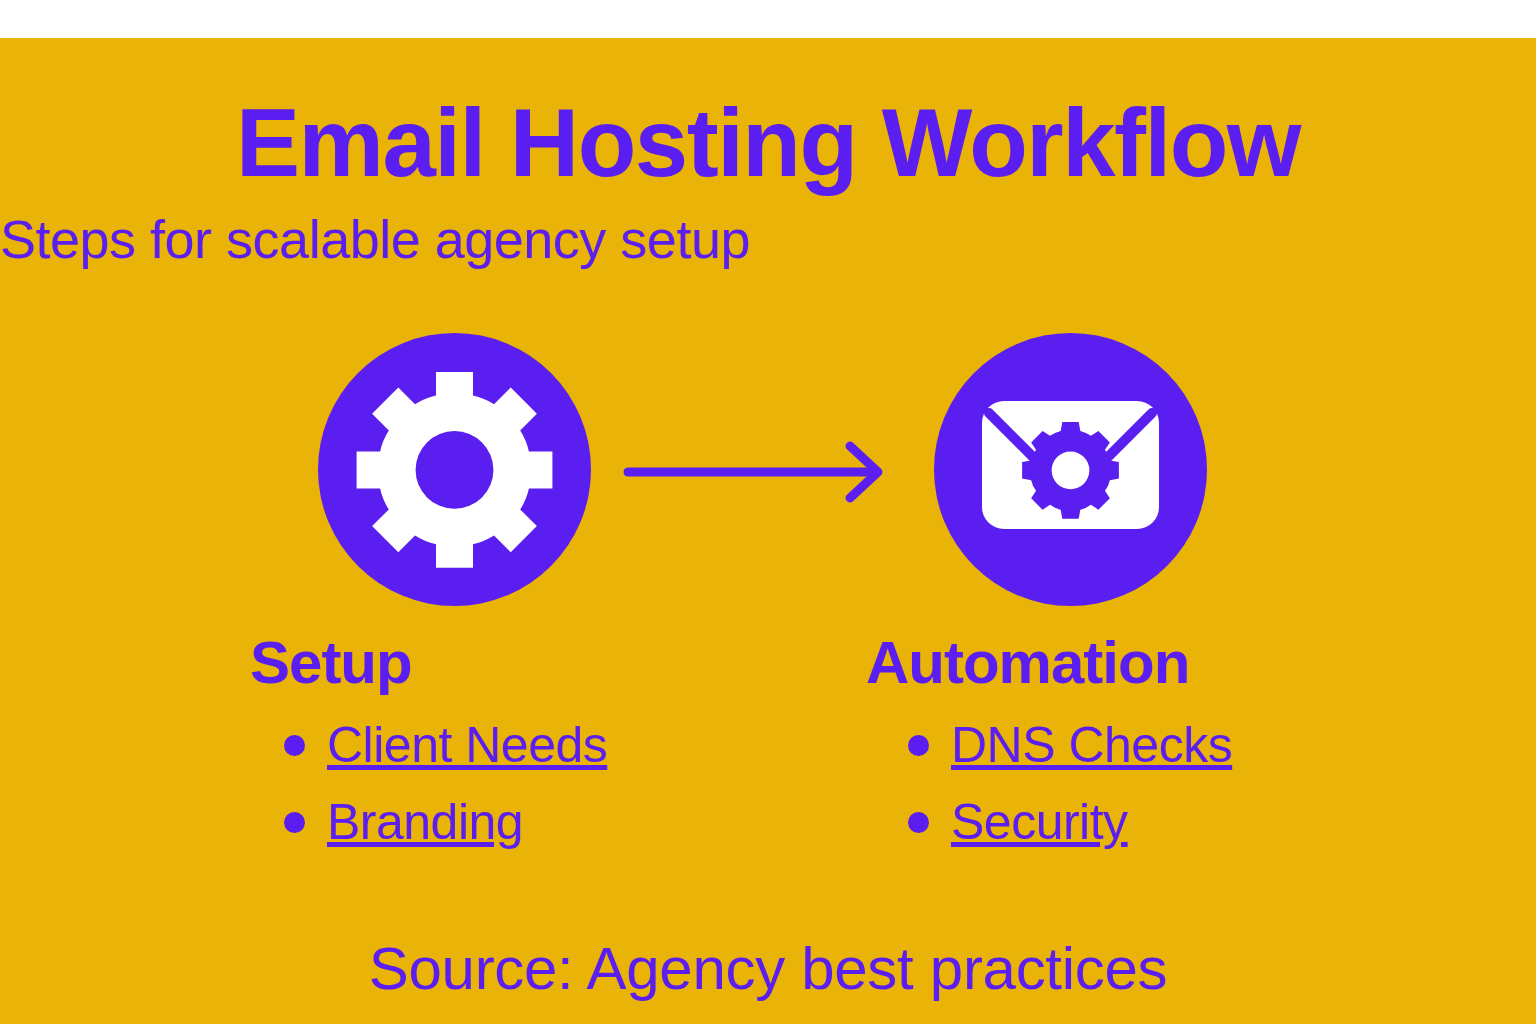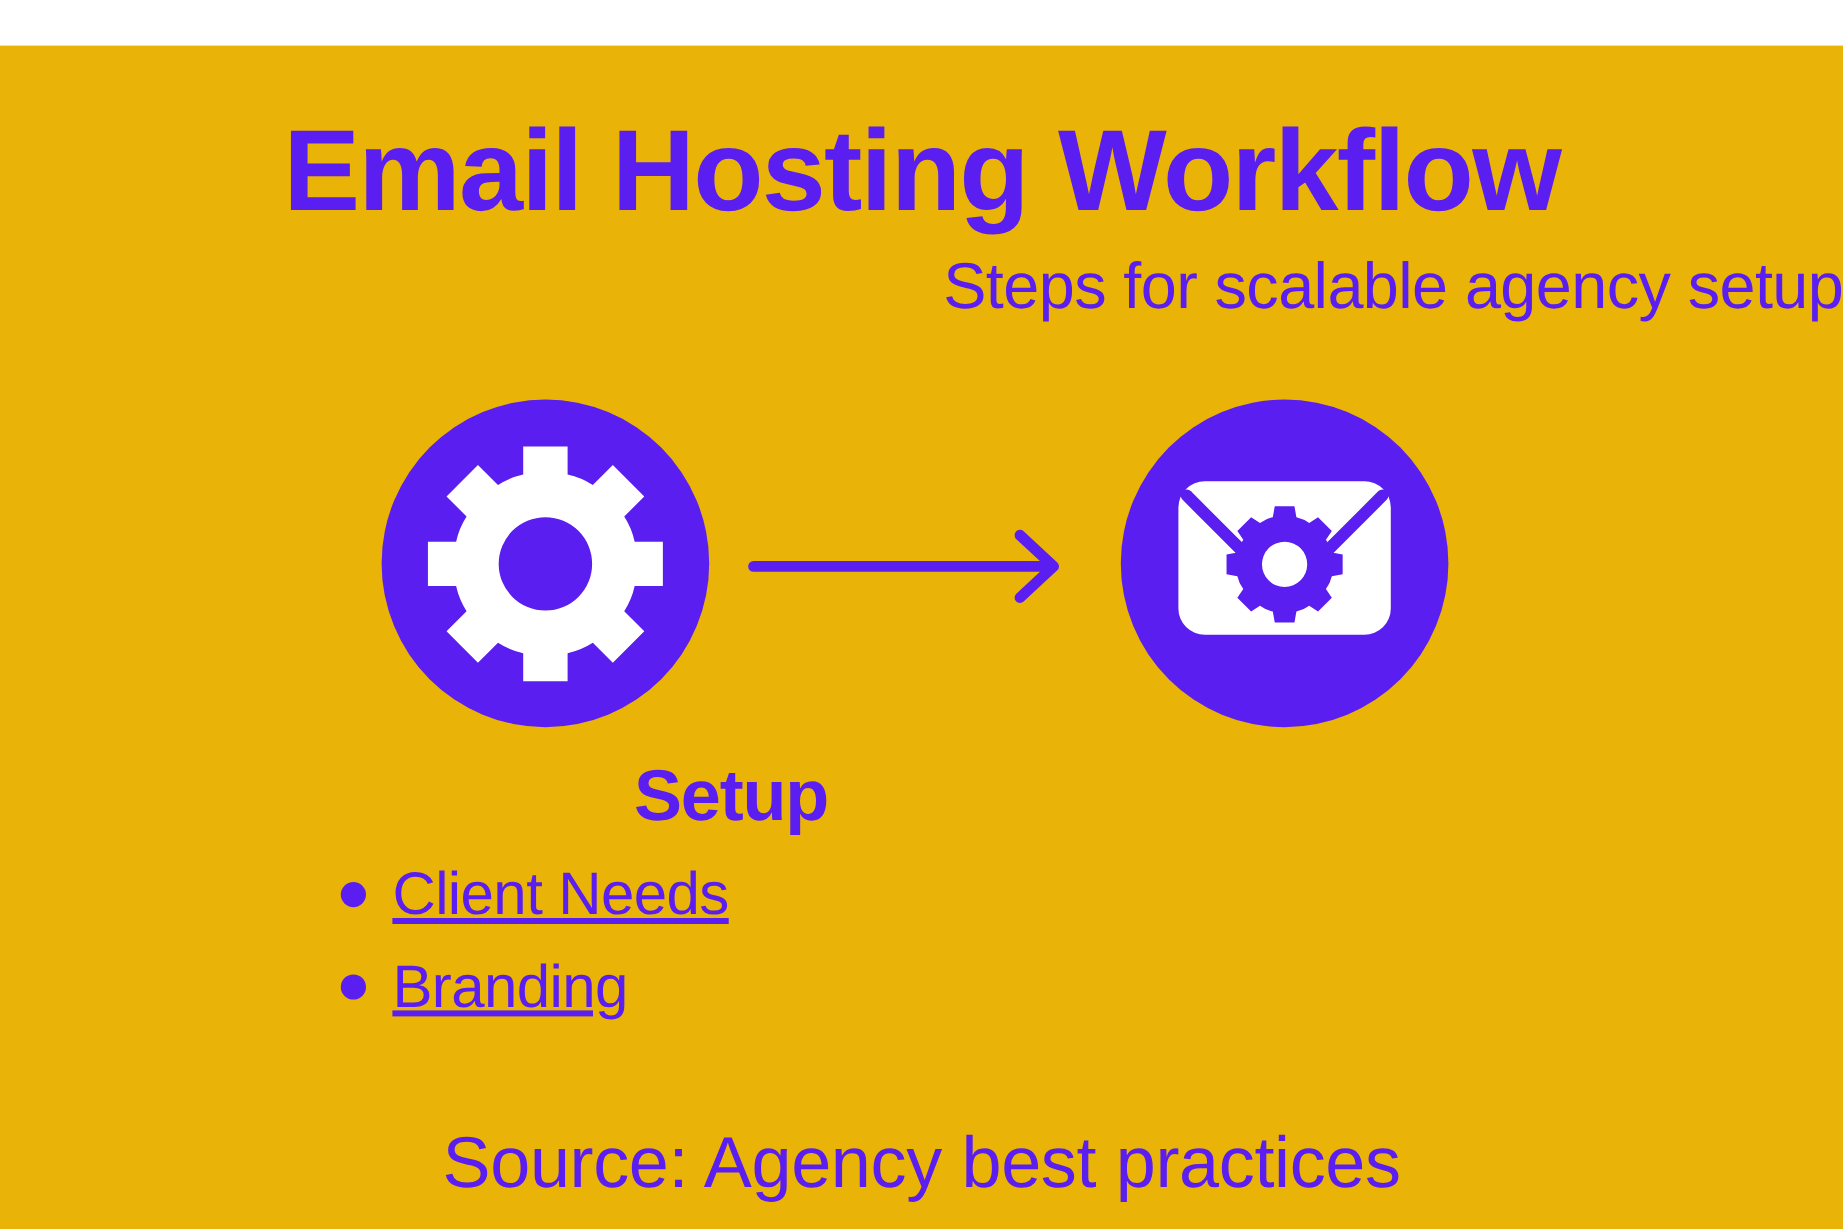--- a/index.html
+++ b/index.html
@@ -32,21 +32,21 @@
     letter-spacing: -1.5px;
     color: #5b1ef0;
     line-height: 1.05;
     white-space: nowrap;
   }
   .subtitle {
     position: absolute;
     left: 0;
     top: 172px;
     width: 1536px;
-    text-align: right;
+    text-align: left;
     font-size: 54px;
     font-weight: 400;
     letter-spacing: -0.5px;
     color: #5b1ef0;
     line-height: 1.1;
     white-space: nowrap;
   }
 
   
   .node {
@@ -86,21 +86,21 @@
     width: 440px;
   }
   .column.left  { left: 250px; }
   .column.right { left: 866px; }
 
   .col-heading {
     font-size: 60px;
     font-weight: 700;
     letter-spacing: -1px;
     color: #5b1ef0;
-    text-align: right;
+    text-align: left;
     line-height: 1.1;
     white-space: nowrap;
     margin: 0 0 22px 0;
   }
   .bullets {
     list-style: none;
     margin: 0;
     padding: 0;
   }
   .bullet-item {
@@ -234,16 +234,29 @@
         <span class="bullet-dot"></span>
         <span class="bullet-label">Client Needs</span>
       </li>
       <li class="bullet-item">
         <span class="bullet-dot"></span>
         <span class="bullet-label">Branding</span>
       </li>
     </ul>
   </div>
 
+  <div class="column right">
+    <div class="col-heading">Automation</div>
+    <ul class="bullets">
+      <li class="bullet-item">
+        <span class="bullet-dot"></span>
+        <span class="bullet-label">DNS Checks</span>
+      </li>
+      <li class="bullet-item">
+        <span class="bullet-dot"></span>
+        <span class="bullet-label">Security</span>
+      </li>
+    </ul>
+  </div>
 
   <div class="source">Source: Agency best practices</div>
 
 </div>
 
 </body></html>

